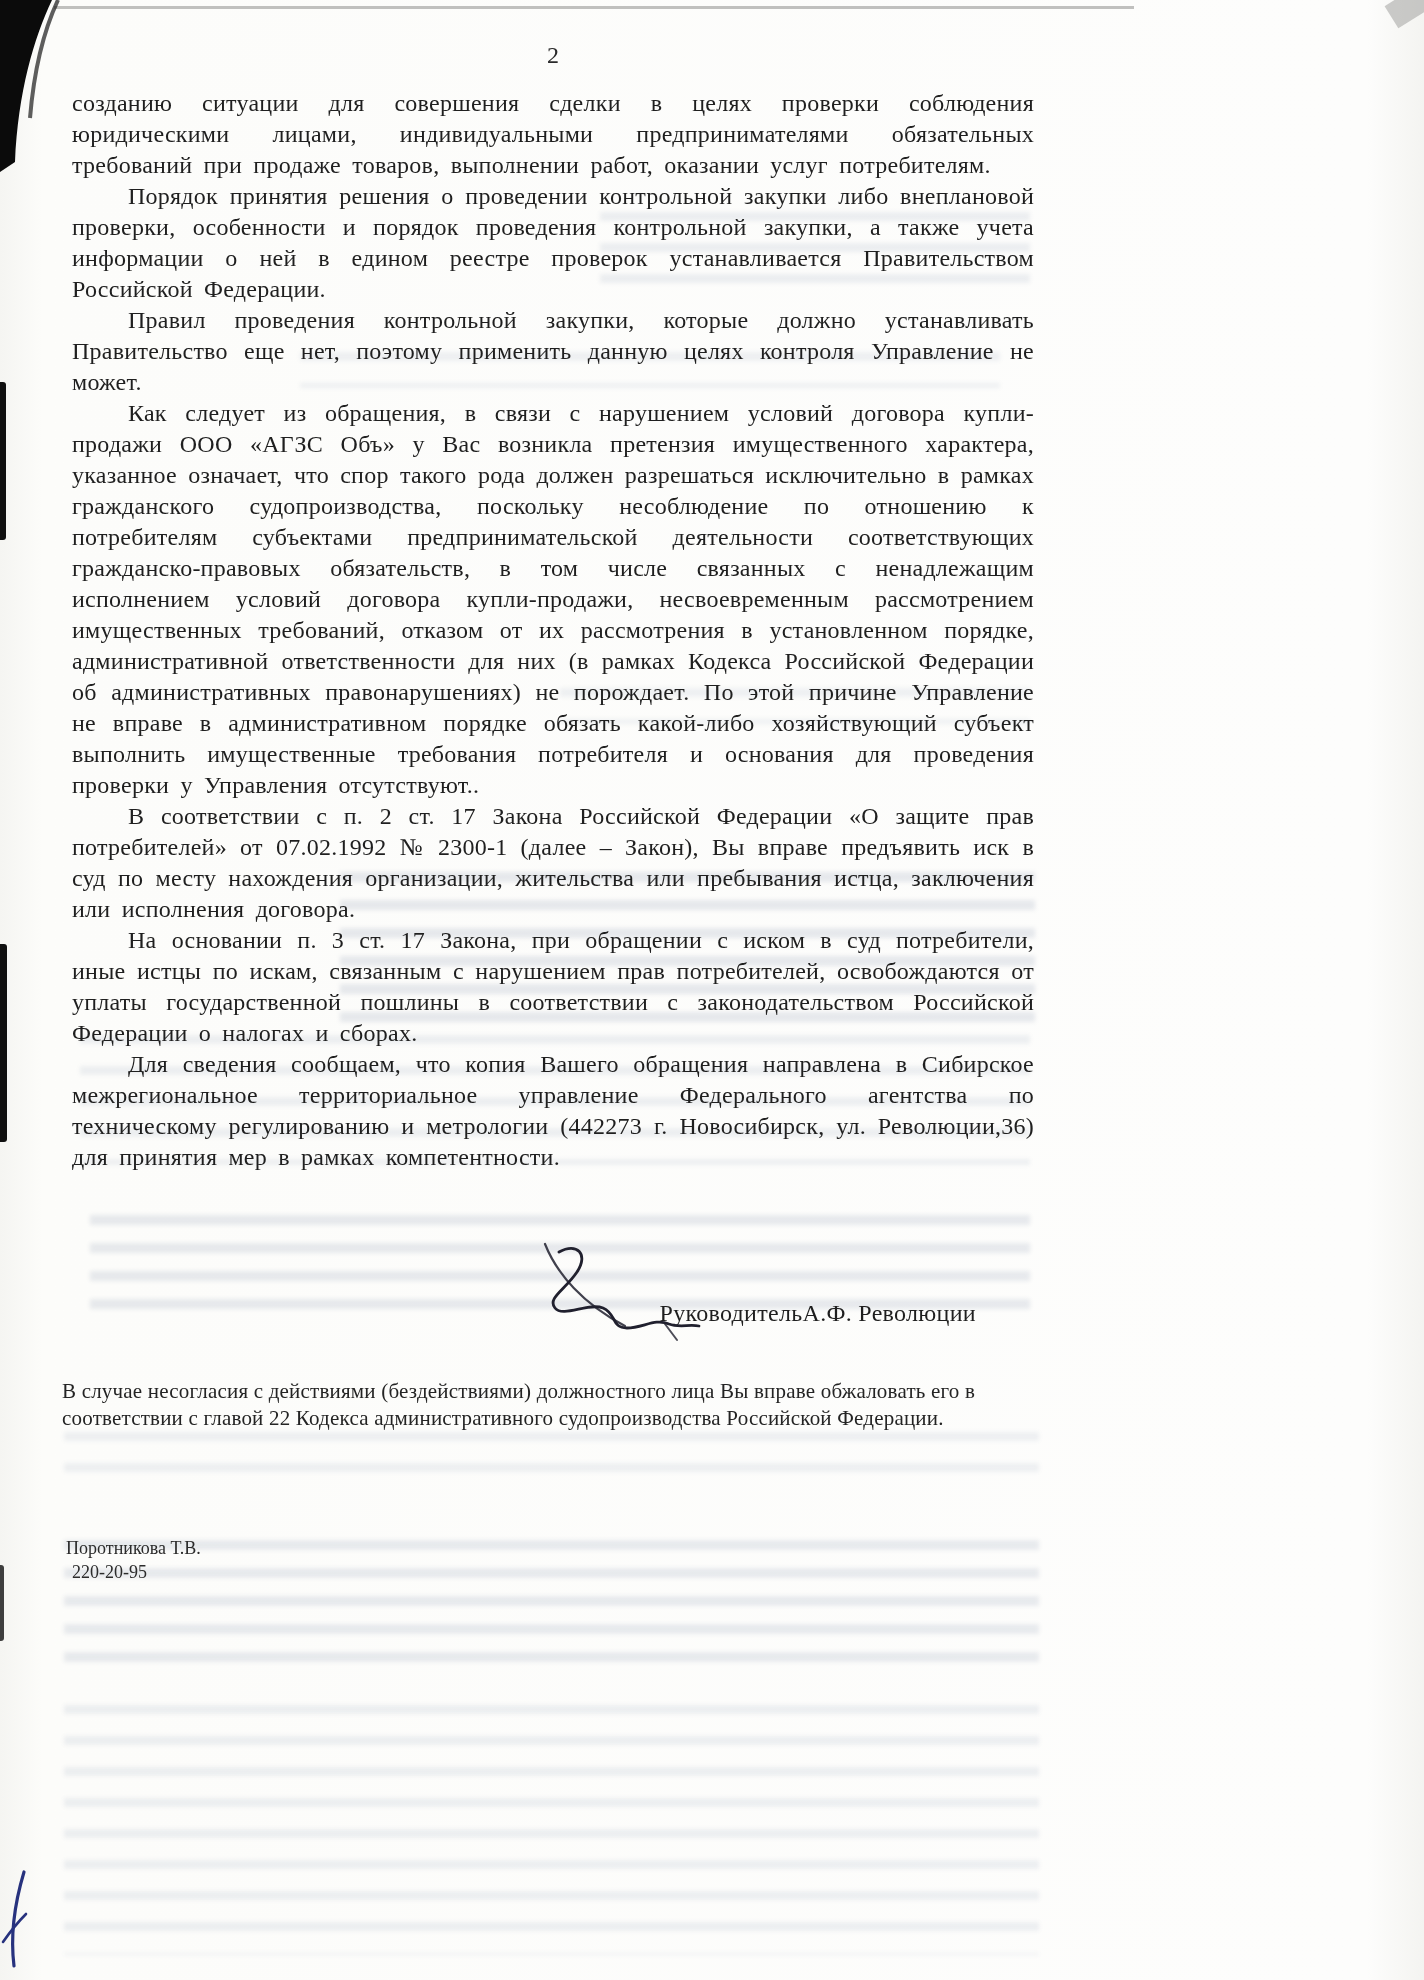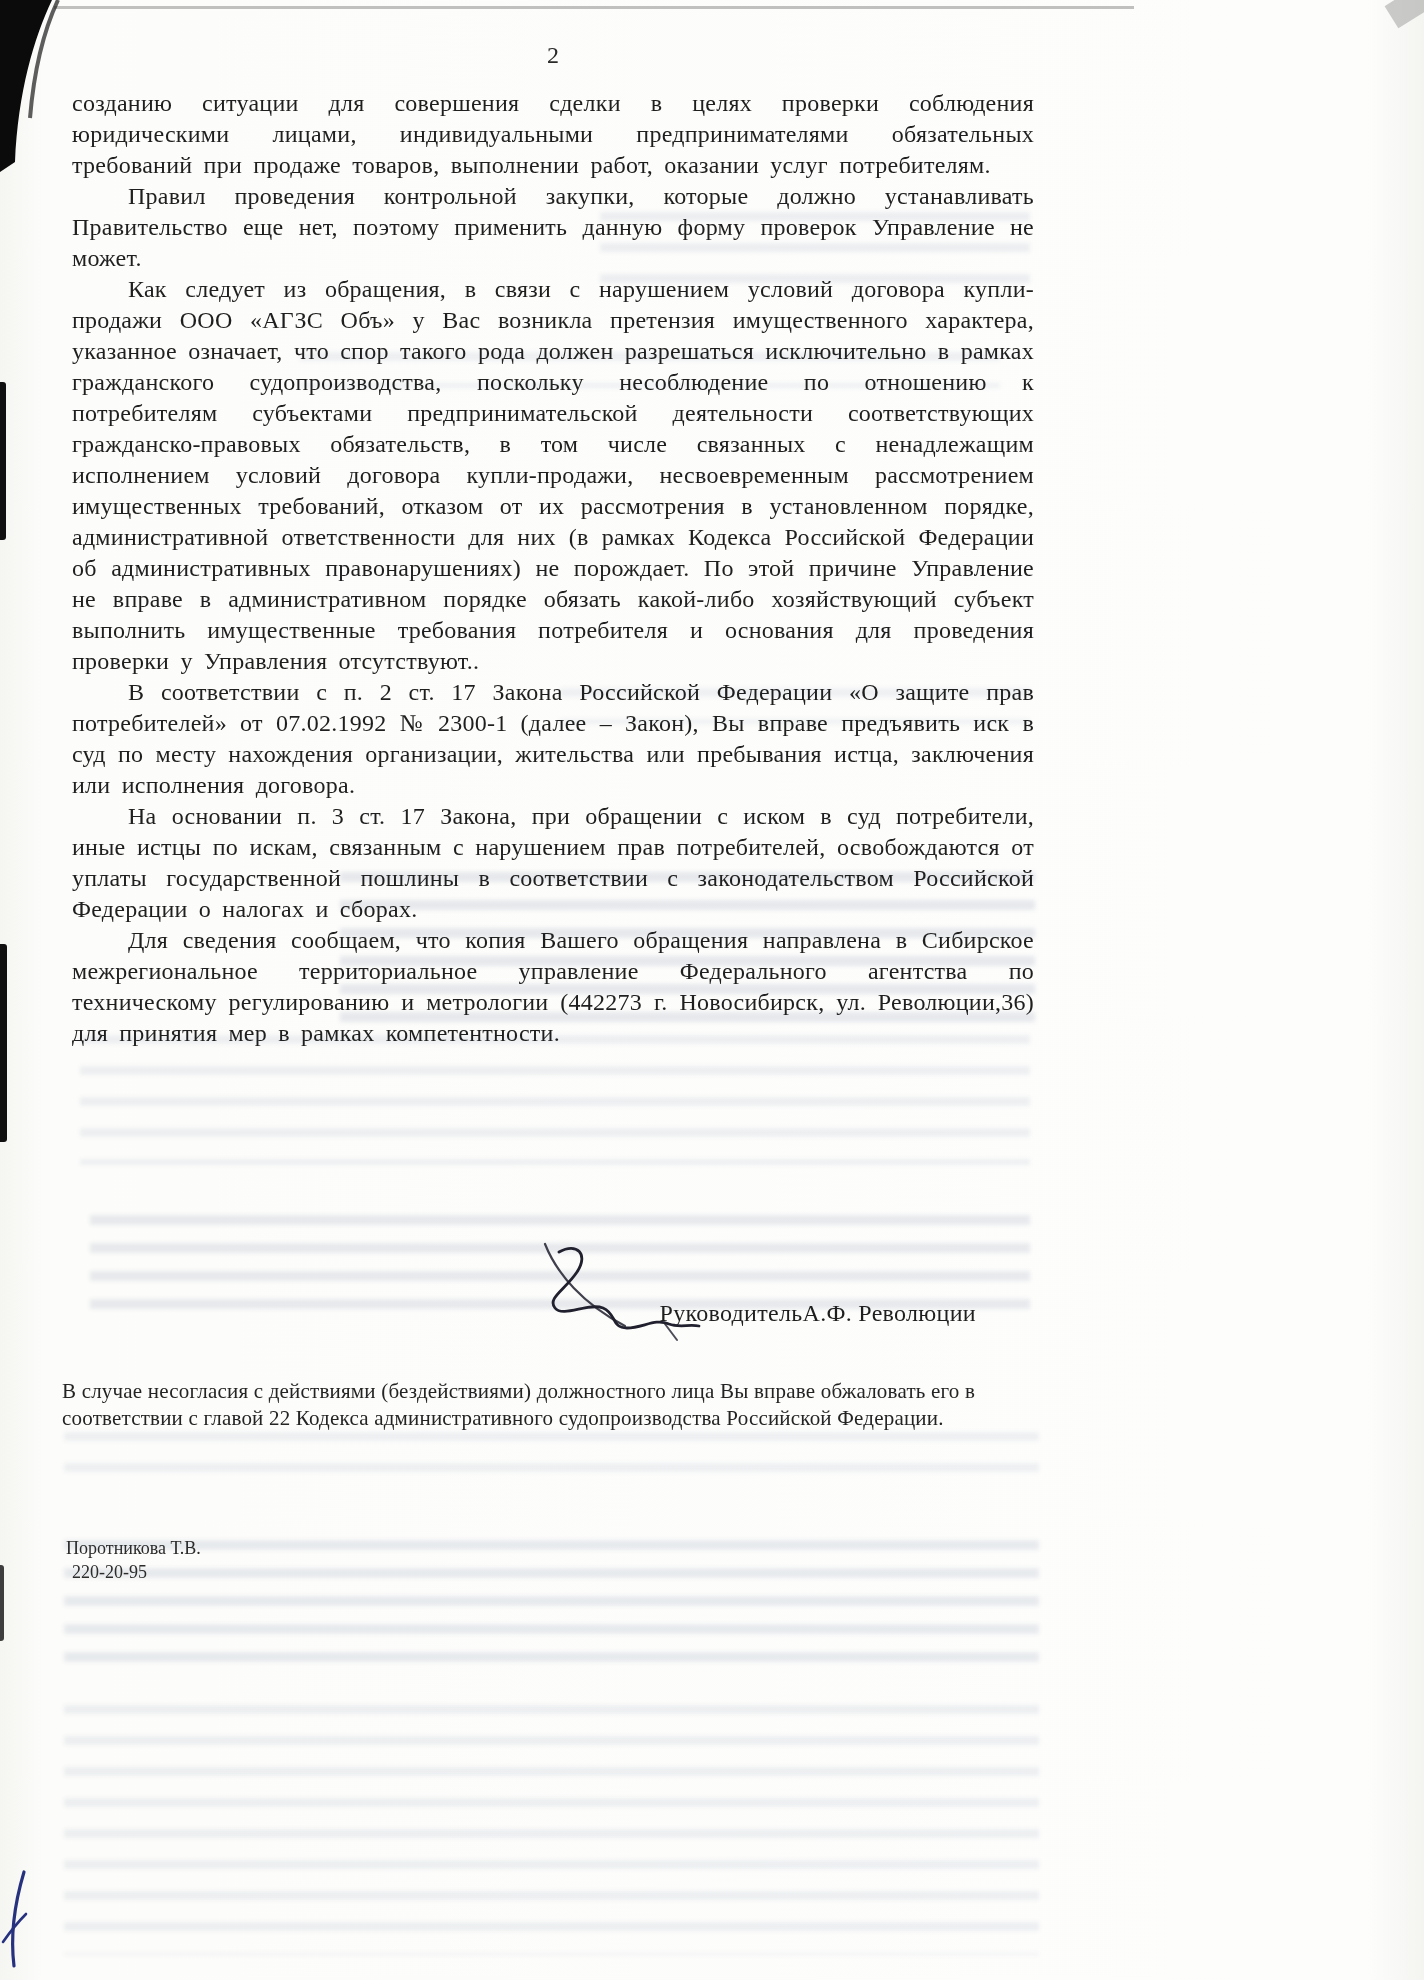--- a/index.html
+++ b/index.html
@@ -88,21 +88,22 @@
 
   <svg class="pen-svg" width="34" height="104" viewBox="0 0 34 104">
     <path d="M24,4 C15,34 10,66 14,98" stroke="#27327e" stroke-width="3.2" fill="none" stroke-linecap="round"></path>
     <path d="M3,74 C10,64 18,54 26,46" stroke="#27327e" stroke-width="2.6" fill="none" stroke-linecap="round"></path>
   </svg>
 
   <div class="page-number">2</div>
 
   <div class="content">
     <p class="cont">созданию ситуации для совершения сделки в целях проверки соблюдения юридическими лицами, индивидуальными предпринимателями обязательных требований при продаже товаров, выполнении работ, оказании услуг потребителям.</p>
-    <p>Правил проведения контрольной закупки, которые должно устанавливать Правительство еще нет, поэтому применить данную форму проверок Управление не может.</p>
+    <p>Порядок принятия решения о проведении контрольной закупки либо внеплановой проверки, особенности и порядок проведения контрольной закупки, а также учета информации о ней в едином реестре проверок устанавливается Правительством Российской Федерации.</p>
+    <p>Правил проведения контрольной закупки, которые должно устанавливать Правительство еще нет, поэтому применить данную целях контроля Управление не может.</p>
     <p>Как следует из обращения, в связи с нарушением условий договора купли-продажи ООО «АГЗС Объ» у Вас возникла претензия имущественного характера, указанное означает, что спор такого рода должен разрешаться исключительно в рамках гражданского судопроизводства, поскольку несоблюдение по отношению к потребителям субъектами предпринимательской деятельности соответствующих гражданско-правовых обязательств, в том числе связанных с ненадлежащим исполнением условий договора купли-продажи, несвоевременным рассмотрением имущественных требований, отказом от их рассмотрения в установленном порядке, административной ответственности для них (в рамках Кодекса Российской Федерации об административных правонарушениях) не порождает. По этой причине Управление не вправе в административном порядке обязать какой-либо хозяйствующий субъект выполнить имущественные требования потребителя и основания для проведения проверки у Управления отсутствуют..</p>
     <p>В соответствии с п. 2 ст. 17 Закона Российской Федерации «О защите прав потребителей» от 07.02.1992 № 2300-1 (далее – Закон), Вы вправе предъявить иск в суд по месту нахождения организации, жительства или пребывания истца, заключения или исполнения договора.</p>
     <p>На основании п. 3 ст. 17 Закона, при обращении с иском в суд потребители, иные истцы по искам, связанным с нарушением прав потребителей, освобождаются от уплаты государственной пошлины в соответствии с законодательством Российской Федерации о налогах и сборах.</p>
     <p>Для сведения сообщаем, что копия Вашего обращения направлена в Сибирское межрегиональное территориальное управление Федерального агентства по техническому регулированию и метрологии  (442273 г. Новосибирск, ул. Революции,36) для принятия мер  в рамках  компетентности.</p>
   </div>
 
   <svg class="signature-svg" width="210" height="125" viewBox="0 0 210 125">
     <path d="M54,14 C72,4 84,16 72,34 C60,52 42,60 50,70 C58,80 84,64 98,70 C112,76 106,90 122,90 C138,90 150,80 164,86 C174,90 184,86 194,88" fill="none" stroke="#20202e" stroke-width="2.8" stroke-linecap="round"></path>
     <path d="M40,6 C52,36 78,66 120,88" fill="none" stroke="#20202e" stroke-width="2.2" stroke-linecap="round" opacity="0.85"></path>
     <path d="M160,86 L172,102" fill="none" stroke="#20202e" stroke-width="2" stroke-linecap="round" opacity="0.8"></path>

